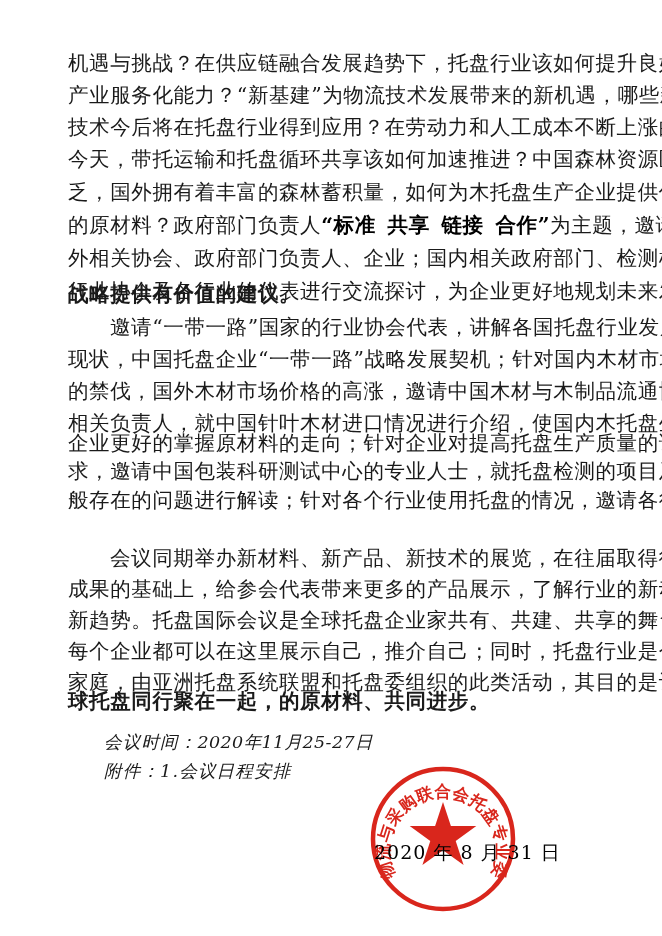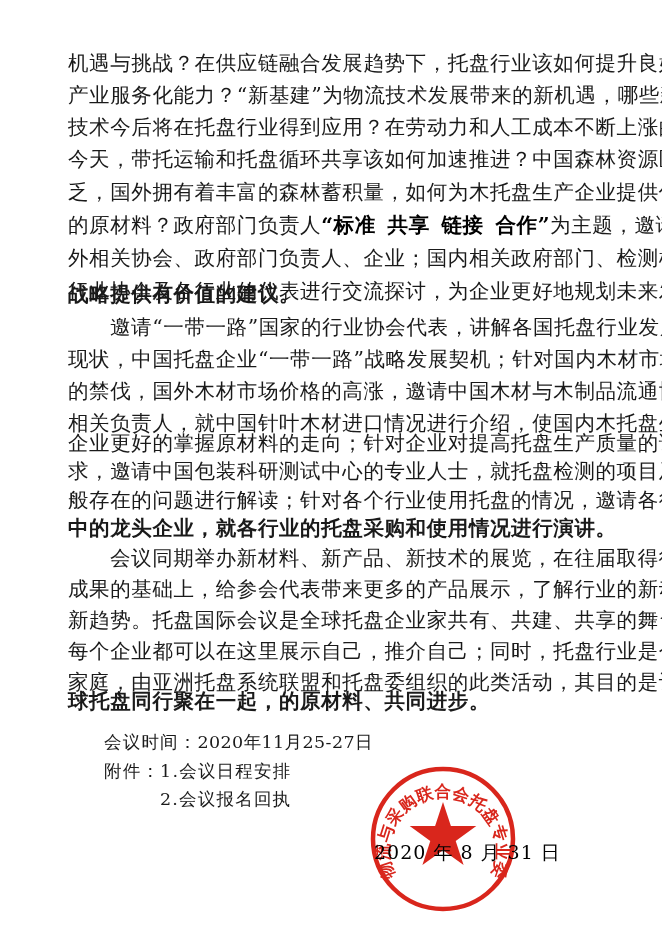--- a/index.html
+++ b/index.html
@@ -11,21 +11,21 @@
   .line {
     position: absolute; left: 68px; width: 524px; height: 30px; line-height: 30px;
     font-size: 20.5px; white-space: nowrap; letter-spacing: 0.6px;
     text-align: justify; text-align-last: justify;
   }
   .line.indent { left: 110px; width: 482px; }
   .line.last { text-align-last: left; font-weight: bold; }
   .line b { font-weight: bold; color: #000; }
   .meta {
     position: absolute; font-size: 17.5px; line-height: 24px; height: 24px;
-    white-space: nowrap; letter-spacing: 1.2px;
+    white-space: nowrap; letter-spacing: 1.2px; font-style: italic;
   }
   .stamp { position: absolute; left: 368px; top: 766px; width: 150px; height: 146px; }
   .stamp-date {
     position: absolute; left: 374px; top: 840px; font-size: 19px; line-height: 24px;
     white-space: nowrap; color: #000000; letter-spacing: 1px;
   }
 </style>
 </head>
 <body>
 
@@ -42,36 +42,34 @@
 
   <div class="line last" style="top:279px">战略提供有价值的建议。</div>
 
   <div class="line indent" style="top:312px">邀请“一带一路”国家的行业协会代表，讲解各国托盘行业发展</div>
   <div class="line" style="top:344px">现状，中国托盘企业“一带一路”战略发展契机；针对国内木材市场</div>
   <div class="line" style="top:376px">的禁伐，国外木材市场价格的高涨，邀请中国木材与木制品流通协会</div>
   <div class="line" style="top:408px">相关负责人，就中国针叶木材进口情况进行介绍，使国内木托盘生产</div>
   <div class="line" style="top:428px">企业更好的掌握原材料的走向；针对企业对提高托盘生产质量的诉</div>
   <div class="line" style="top:456px">求，邀请中国包装科研测试中心的专业人士，就托盘检测的项目及一</div>
   <div class="line" style="top:485px">般存在的问题进行解读；针对各个行业使用托盘的情况，邀请各行业</div>
-  <div class="line last" style="top:513px">中的龙头企业，就各行业的托盘采购和使用情况进行演讲。</div>
 
   <div class="line indent" style="top:543px">会议同期举办新材料、新产品、新技术的展览，在往届取得很好</div>
   <div class="line" style="top:574px">成果的基础上，给参会代表带来更多的产品展示，了解行业的新动态、</div>
   <div class="line" style="top:605px">新趋势。托盘国际会议是全球托盘企业家共有、共建、共享的舞台，</div>
   <div class="line" style="top:636px">每个企业都可以在这里展示自己，推介自己；同时，托盘行业是个大</div>
   <div class="line" style="top:667px">家庭，由亚洲托盘系统联盟和托盘委组织的此类活动，其目的是让全</div>
   <div class="line last" style="top:686px">球托盘同行聚在一起，的原材料、共同进步。</div>
 
   <div class="meta" style="left:104px; top:730px">
     <span>会议时间：</span><span style="letter-spacing:0.4px">2020年11月25-27日</span>
   </div>
   <div class="meta" style="left:104px; top:759px">
     <span>附件：</span><span>1.会议日程安排</span>
   </div>
-  <div class="meta" style="left:160px; top:787px">2.会议报名回执</div>
 
   <svg class="stamp" viewBox="0 0 150 146">
     <defs>
       <path id="sealArc" d="M 27 110 A 54 54 0 1 1 123 110" fill="none"></path>
     </defs>
     <circle cx="75" cy="73" r="70" fill="none" stroke="#d9261c" stroke-width="4.5"></circle>
     <text font-size="16.5" font-weight="bold" fill="#d9261c" font-family="DejaVu Sans, sans-serif" letter-spacing="0.5">
       <textPath href="#sealArc" startOffset="50%" text-anchor="middle">中国物流与采购联合会托盘专业委员会</textPath>
     </text>
     <polygon fill="#d9261c" points="75,36 82.9,60.1 108.3,60.1 87.7,75.0 95.6,99.1 75,84.2 54.4,99.1 62.3,75.0 41.7,60.1 67.1,60.1"></polygon>

